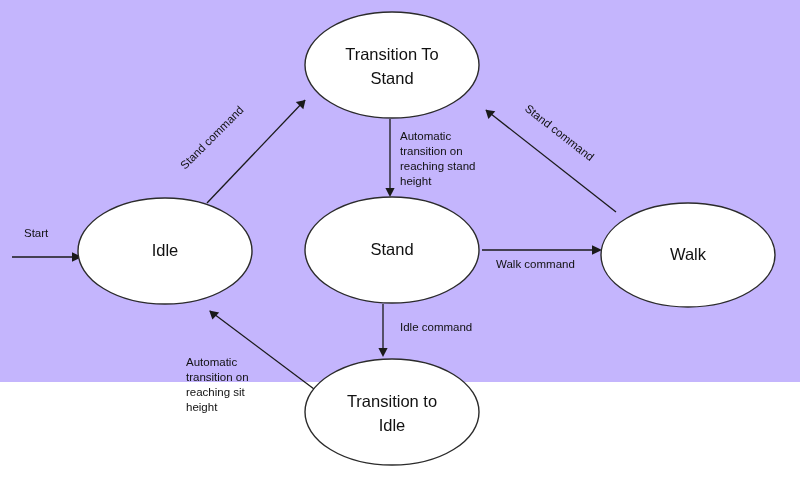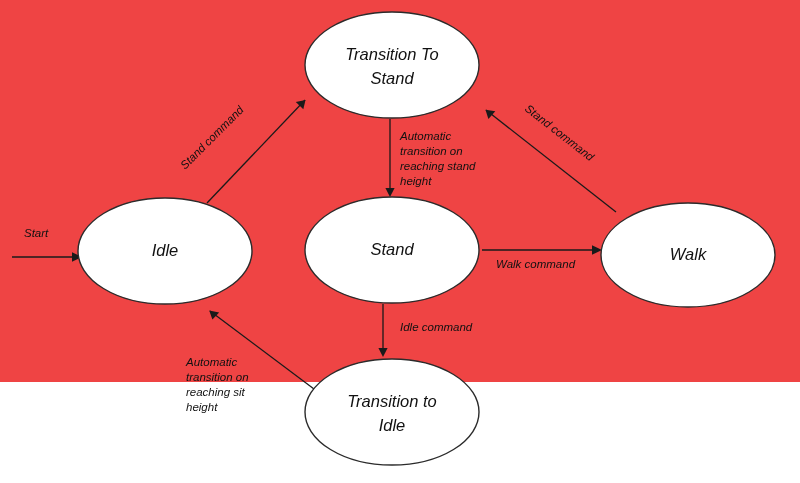--- a/index.html
+++ b/index.html
@@ -11,22 +11,21 @@
     width: 800px;
     height: 483px;
     font-family: "Liberation Sans", sans-serif;
     color: #000000;
     overflow: hidden;
   }
   #diagram-root {
     position: relative;
     width: 800px;
     height: 382px;
-    background: #ef4444;
-    font-style: italic;
+    background: #c4b5fd;
   }
   #diagram-svg {
     position: absolute;
     top: 0;
     left: 0;
     width: 800px;
     height: 483px;
     display: block;
   }
   .node-ellipse {

